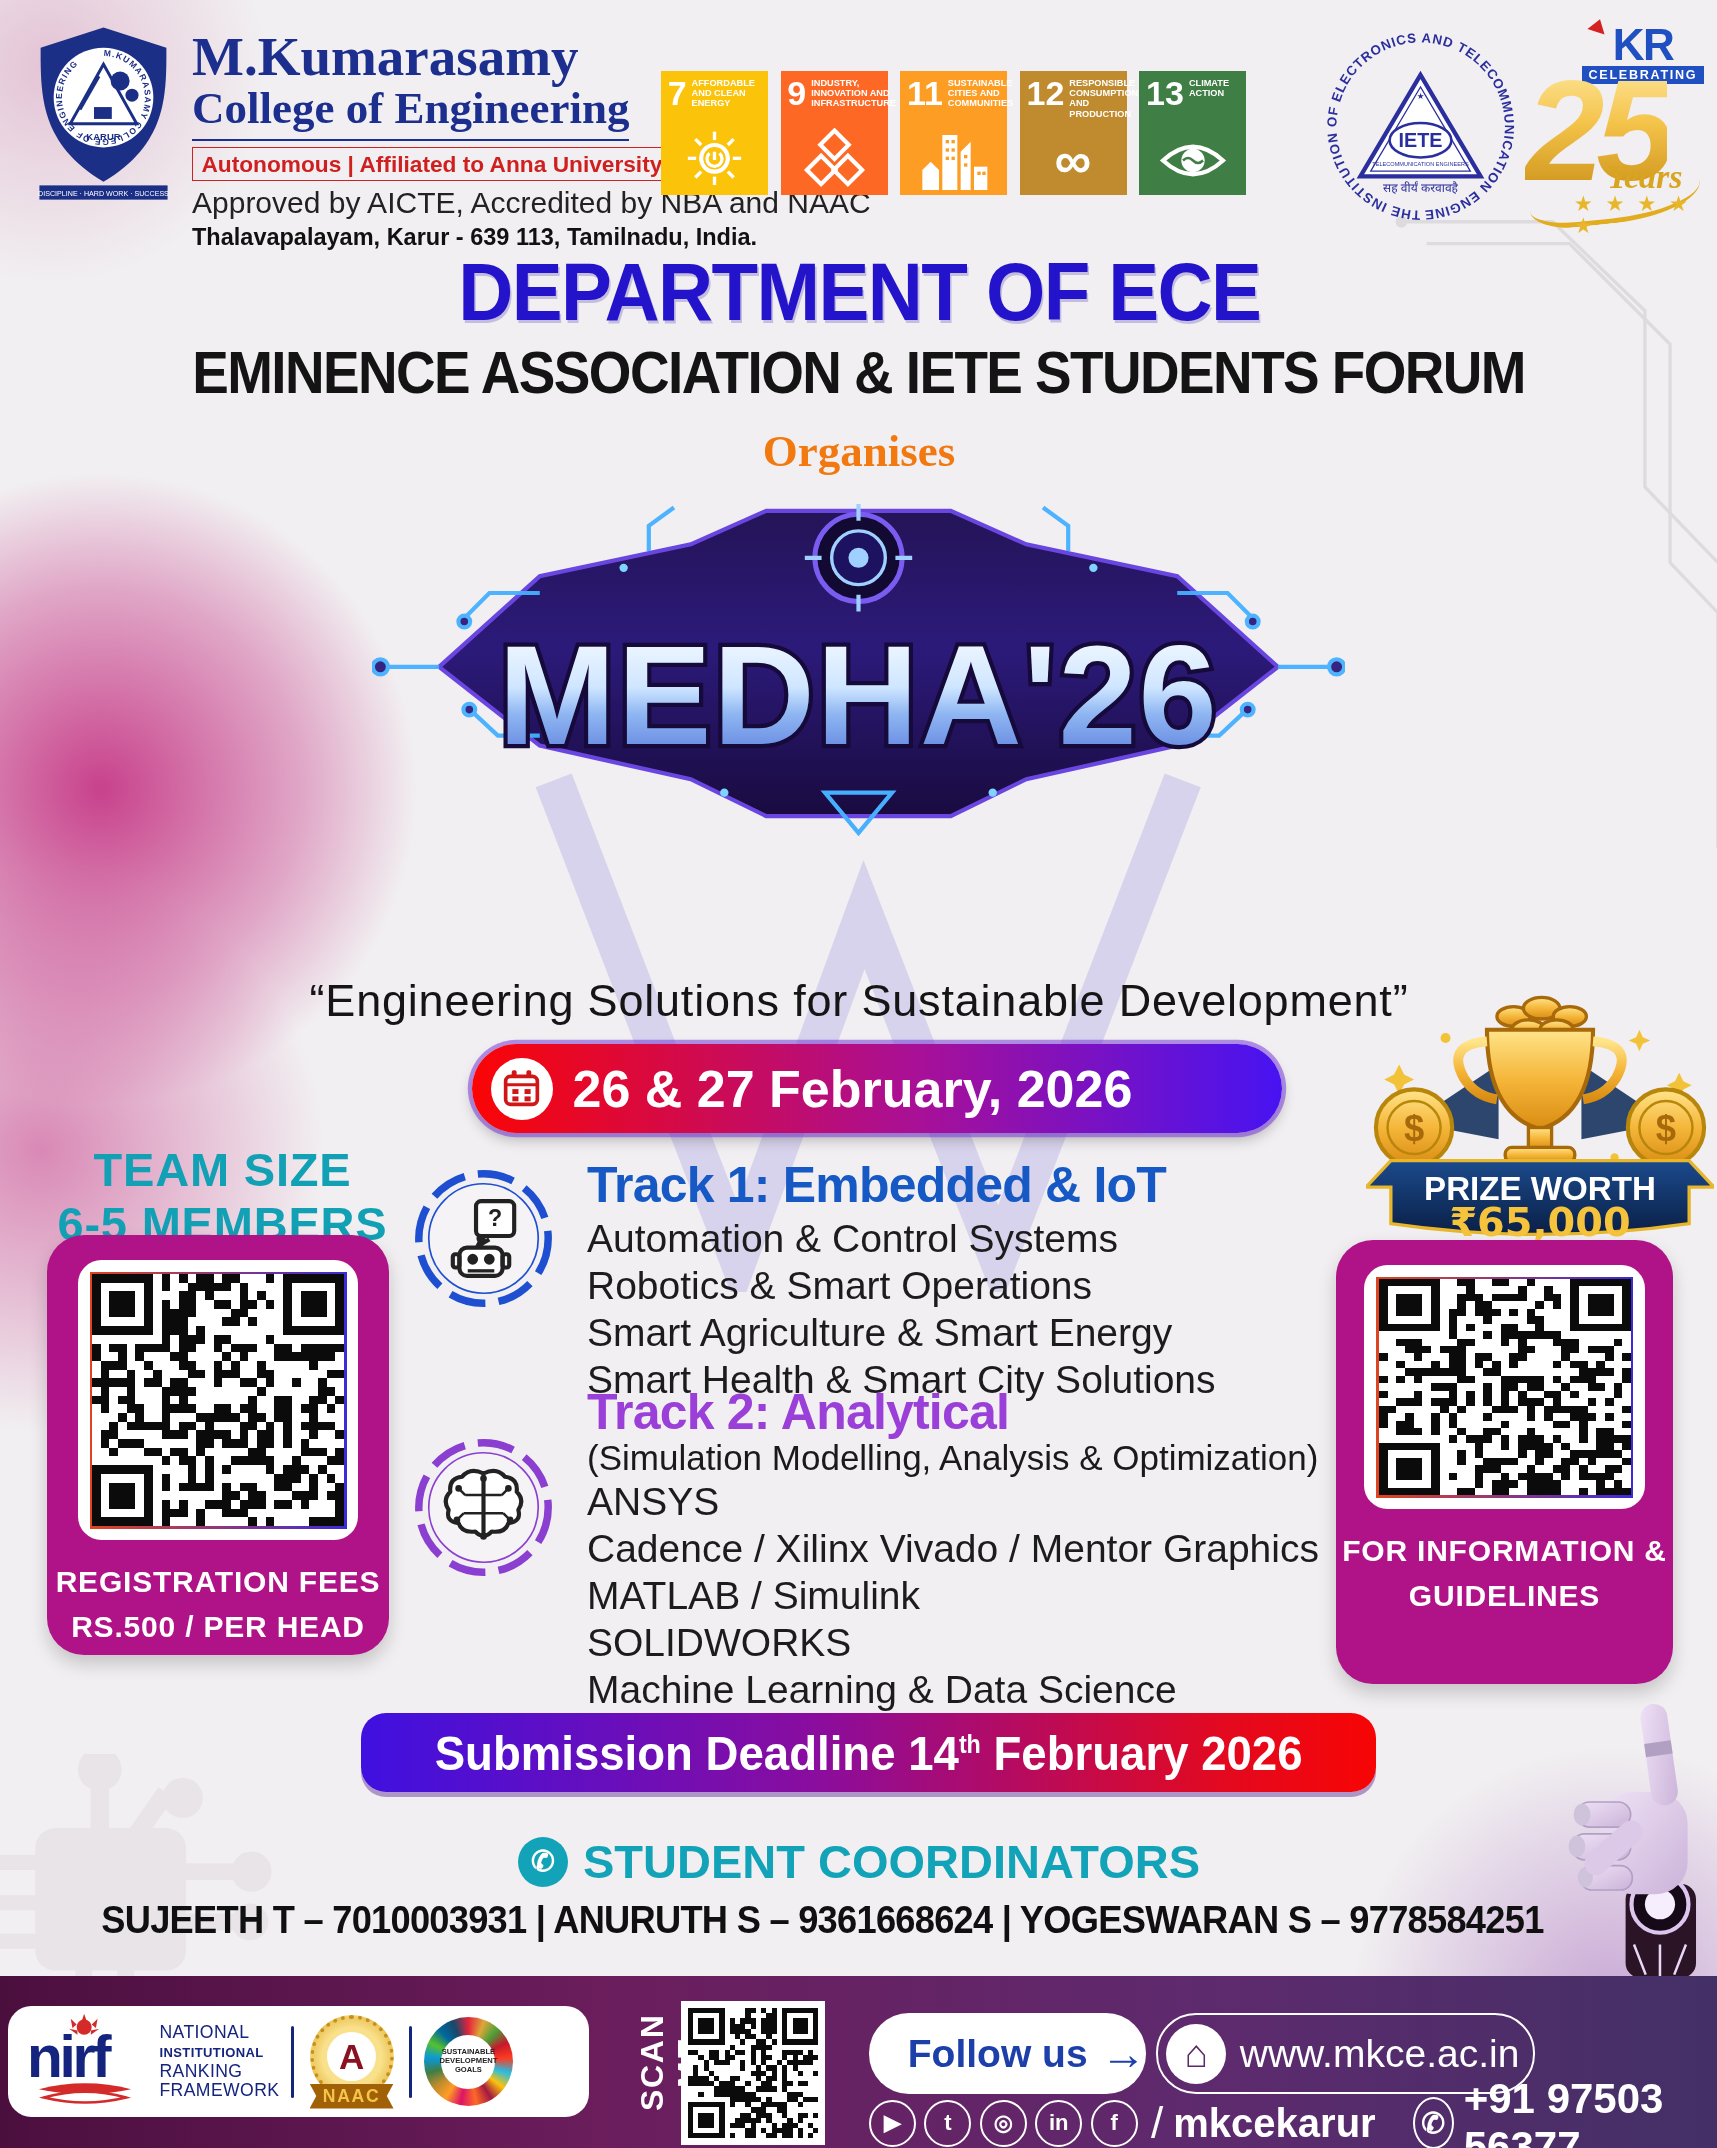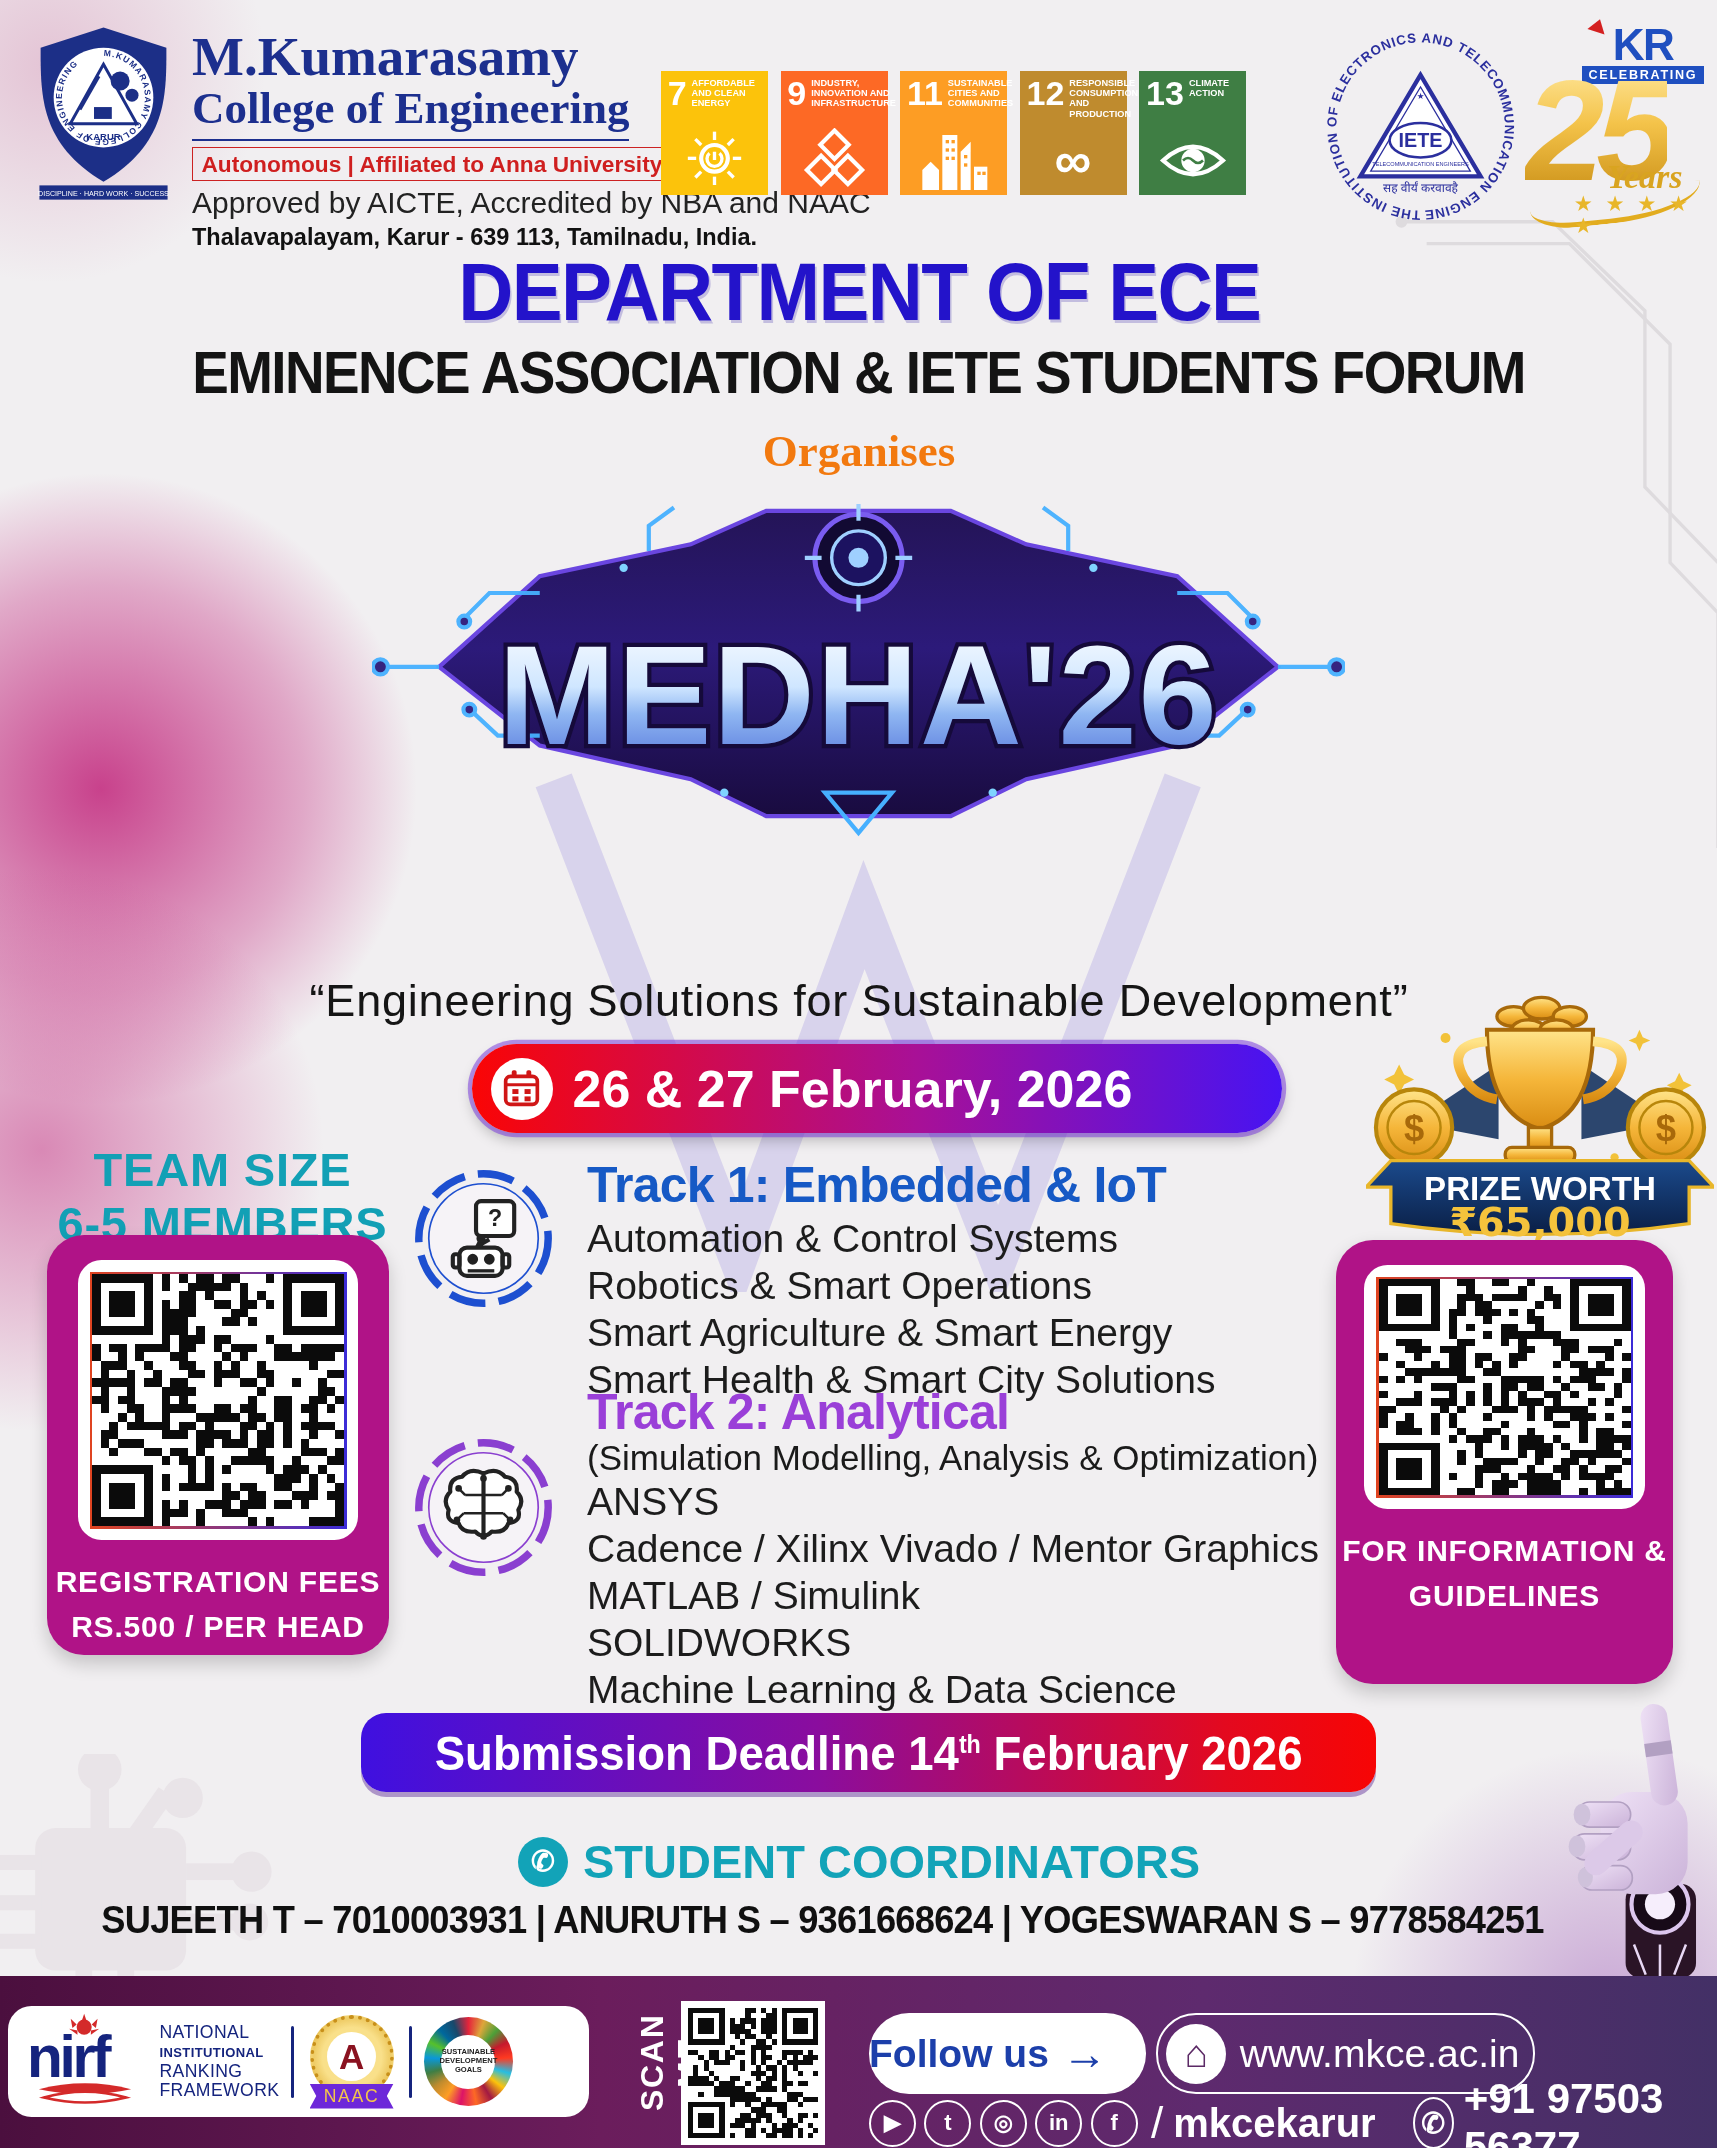--- a/index.html
+++ b/index.html
@@ -104,33 +104,33 @@
   .f-pill{position:absolute;left:8.4px;top:30px;width:581px;height:111px;background:#fff;border-radius:23.5px;
           display:flex;align-items:center;gap:11.7px;padding:0 13.4px;box-sizing:border-box;}
   .nirf-txt{font-size:17.6px;color:#15247e;line-height:1.1;letter-spacing:0.4px;}
   .nirf-txt b{font-size:13px;}
   .f-div{width:3.4px;height:72px;background:#15247e;border-radius:1.7px;}
   .naac{position:relative;width:91px;height:94px;flex:none;}
   .naac-med{width:84px;height:84px;border-radius:50%;margin:0 auto;border:4.2px dotted #c8901a;
             background:radial-gradient(circle,#f9e08a 55%,#dca827);display:flex;align-items:center;justify-content:center;box-sizing:border-box;}
   .naac-a{width:49px;height:49px;border-radius:50%;background:#fff;color:#8a1220;font-weight:900;font-size:35px;
           display:flex;align-items:center;justify-content:center;}
-  .naac-rib{position:absolute;left:3.4px;bottom:0px;width:84px;height:25px;background:#6d28d9;color:#f4c54a;
-            font-weight:400;font-size:17.6px;letter-spacing:1.7px;display:flex;align-items:center;justify-content:center;
+  .naac-rib{position:absolute;left:3.4px;bottom:0px;width:84px;height:25px;background:#a16207;color:#f4c54a;
+            font-weight:700;font-size:17.6px;letter-spacing:1.7px;display:flex;align-items:center;justify-content:center;
             clip-path:polygon(0 0,100% 0,92% 50%,100% 100%,0 100%,8% 50%);}
   .sdg-wheel{width:89px;height:89px;border-radius:50%;flex:none;
     background:conic-gradient(#e5243b,#dda63a,#4c9f38,#c5192d,#ff3a21,#26bde2,#fcc30b,#a21942,#fd6925,#dd1367,#fd9d24,#bf8b2e,#3f7e44,#0a97d9,#56c02b,#00689d,#19486a,#e5243b);
     display:flex;align-items:center;justify-content:center;}
   .sdg-wheel-in{width:54px;height:54px;border-radius:50%;background:#fff;color:#222;font-size:7.6px;font-weight:700;
     text-align:center;display:flex;align-items:center;justify-content:center;line-height:1.15;padding:3.4px;box-sizing:border-box;}
   .scanme{position:absolute;left:634px;top:32px;height:109px;color:#fff;font-weight:800;font-size:32px;letter-spacing:1.7px;
           writing-mode:vertical-rl;transform:rotate(180deg);text-align:center;}
   .f-qr{position:absolute;left:681px;top:25px;width:144px;height:144px;background:#fff;padding:6.7px;box-sizing:border-box;}
   .follow-pill{position:absolute;left:869px;top:37px;width:277px;height:81px;background:#fff;border-radius:40px;
-    display:flex;align-items:center;justify-content:flex-start;gap:13.4px;color:#1c3faa;font-size:39px;font-weight:600;}
+    display:flex;align-items:center;justify-content:flex-end;gap:13.4px;color:#1c3faa;font-size:39px;font-weight:600;}
   .web-pill{position:absolute;left:1156px;top:37px;width:379px;height:81px;border:2.5px solid #fff;border-radius:40px;
     display:flex;align-items:center;gap:13.4px;color:#fff;font-size:39px;padding-left:8.4px;box-sizing:border-box;}
   .home-ic{width:60px;height:60px;background:#fff;border-radius:50%;color:#5c2a66;font-size:39px;font-weight:700;
     display:flex;align-items:center;justify-content:center;flex:none;}
   .social-row{position:absolute;left:869px;top:99px;display:flex;align-items:center;gap:8.4px;color:#fff;}
   .soc{width:47px;height:47px;border:2.5px solid #fff;border-radius:50%;display:flex;align-items:center;justify-content:center;
        font-size:22px;font-weight:800;box-sizing:border-box;flex:none;}
   .handle{font-size:40px;font-weight:600;}
   .slash{font-size:44px;font-weight:300;margin:0 1.7px 0 5px;}
   .f-ph{margin-left:28.5px;display:flex;align-items:center;gap:10px;font-size:42px;font-weight:600;}

